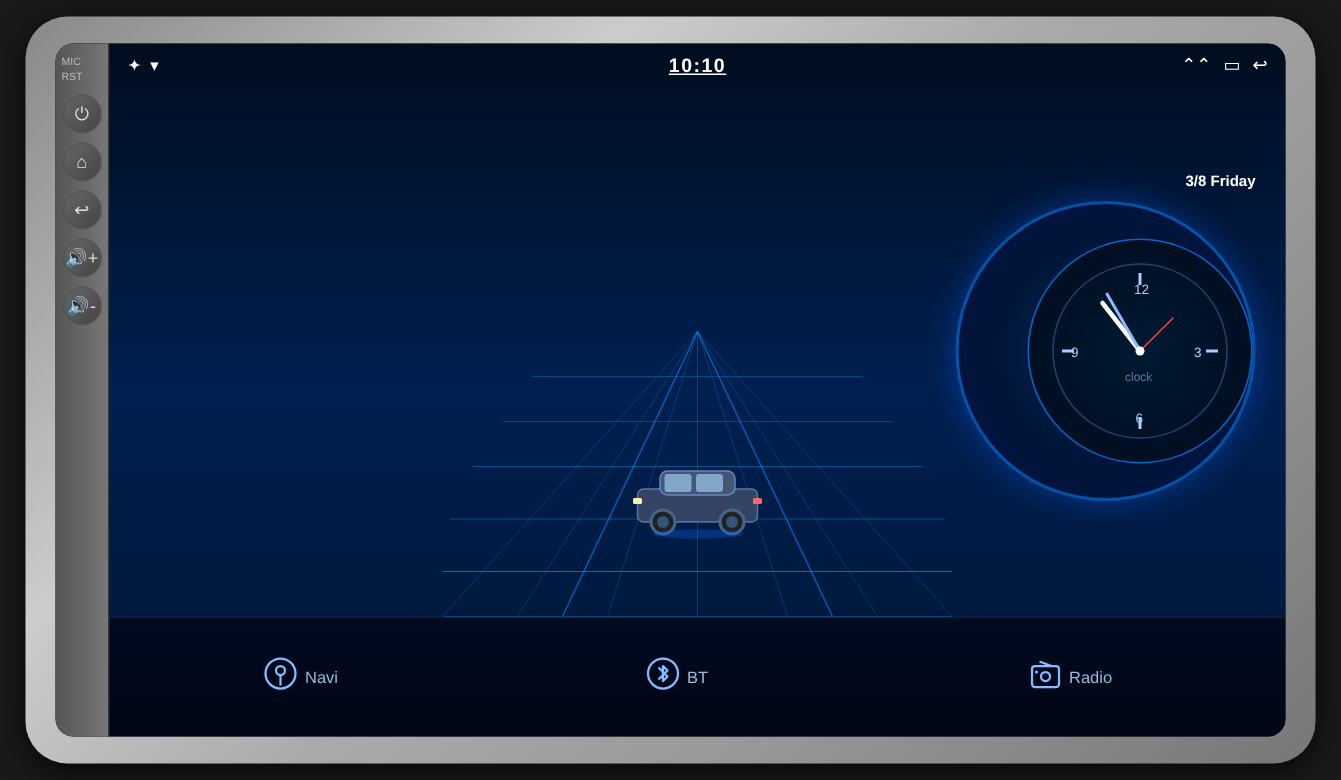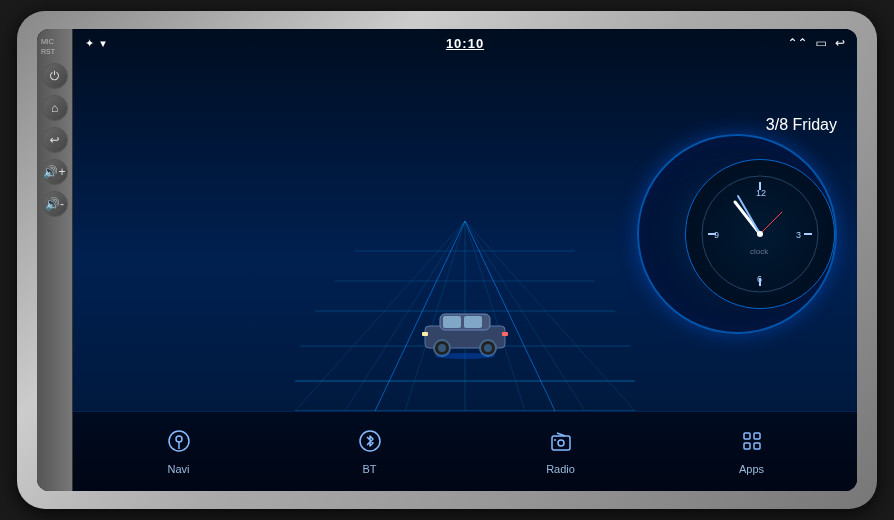--- a/index.html
+++ b/index.html
@@ -228,22 +228,22 @@
       height: 200px;
       position: relative;
       flex-shrink: 0;
     }
 
     .date-label {
       position: absolute;
       top: -18px;
       right: 0;
       color: #fff;
-      font-size: 16px;
-      font-weight: normal;
+      font-size: 10px;
+      font-weight: bold;
       white-space: nowrap;
     }
 
     .clock-ring-outer {
       width: 200px;
       height: 200px;
       border-radius: 50%;
       background: radial-gradient(circle, #003366 0%, #001a40 40%, #001030 70%, #000820 100%);
       border: 2px solid #0055aa;
       box-shadow: 0 0 20px rgba(0,100,255,0.4), inset 0 0 30px rgba(0,50,150,0.3);
@@ -281,21 +281,21 @@
       border-top: 1px solid rgba(0,80,180,0.4);
       display: flex;
       align-items: center;
       justify-content: space-around;
       padding: 0 10px;
       flex-shrink: 0;
     }
 
     .nav-item {
       display: flex;
-      flex-direction: column;
+      flex-direction: row;
       align-items: center;
       gap: 4px;
       cursor: pointer;
       color: #aaccff;
       min-width: 70px;
     }
 
     .nav-icon {
       font-size: 22px;
       color: #88bbff;
@@ -470,28 +470,17 @@
           <span class="nav-icon">
             <svg width="24" height="24" viewBox="0 0 24 24" xmlns="http://www.w3.org/2000/svg">
               <rect x="3" y="7" width="18" height="14" rx="2" fill="none" stroke="#88bbff" stroke-width="1.5"></rect>
               <circle cx="12" cy="14" r="3" fill="none" stroke="#88bbff" stroke-width="1.5"></circle>
               <path d="M8 4 L16 7" stroke="#88bbff" stroke-width="1.5"></path>
               <line x1="6" y1="11" x2="6" y2="11" stroke="#88bbff" stroke-width="2" stroke-linecap="round"></line>
             </svg>
           </span>
           <span class="nav-label">Radio</span>
         </div>
-        <div class="nav-item">
-          <span class="nav-icon">
-            <svg width="24" height="24" viewBox="0 0 24 24" xmlns="http://www.w3.org/2000/svg">
-              <rect x="4" y="4" width="6" height="6" rx="1" fill="none" stroke="#88bbff" stroke-width="1.5"></rect>
-              <rect x="14" y="4" width="6" height="6" rx="1" fill="none" stroke="#88bbff" stroke-width="1.5"></rect>
-              <rect x="4" y="14" width="6" height="6" rx="1" fill="none" stroke="#88bbff" stroke-width="1.5"></rect>
-              <rect x="14" y="14" width="6" height="6" rx="1" fill="none" stroke="#88bbff" stroke-width="1.5"></rect>
-            </svg>
-          </span>
-          <span class="nav-label">Apps</span>
-        </div>
       </div>
 
     </div>
   </div>
 </div>
 
 </body></html>

